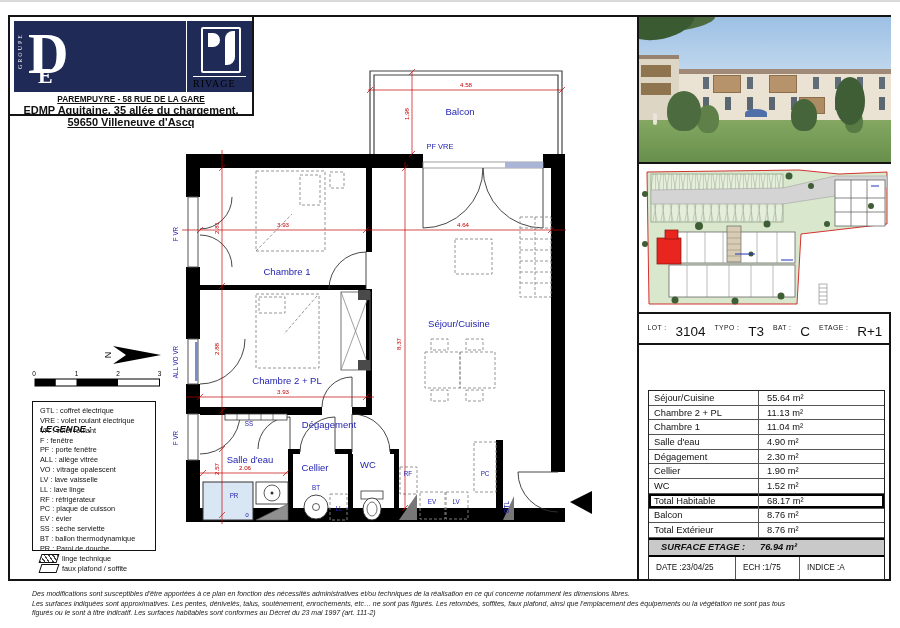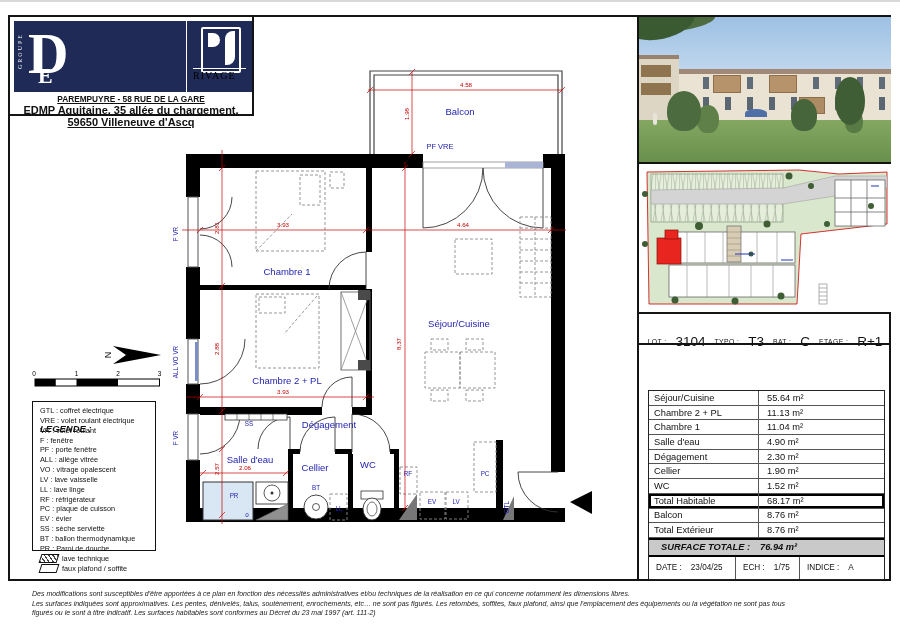--- a/index.html
+++ b/index.html
@@ -13,40 +13,40 @@
   #logobox{left:8px;top:13px;width:246px;height:101px;border:2px solid #141414;box-sizing:border-box;background:#fff;}
   .navy{background:#1f2a56;}
   #edblock{left:12px;top:17px;width:172px;height:71px;color:#fff;}
   #groupe{position:absolute;left:3px;top:12px;font-size:6px;letter-spacing:2px;writing-mode:vertical-rl;transform:rotate(180deg);color:#fff;font-family:"Liberation Serif",serif;}
   #edmono{position:absolute;left:14px;top:2px;font-family:"Liberation Serif",serif;font-weight:bold;font-size:56px;line-height:62px;}
   #edmono .e{position:absolute;left:10px;top:22px;font-size:22px;}
   #edname{position:absolute;left:66px;top:14px;font-family:"Liberation Serif",serif;font-weight:bold;font-size:21px;line-height:21px;}
   #rvmark{position:absolute;left:14px;top:6px;width:36px;height:42px;border:2px solid #fff;border-radius:2px;}
   #rvmark:before{content:"";position:absolute;left:5px;top:4px;width:12px;height:14px;background:#fff;border-radius:0 10px 10px 0;}
   #rvmark:after{content:"";position:absolute;right:4px;top:2px;width:10px;height:34px;background:#fff;border-radius:8px 0 8px 0;}
-  #rvname{position:absolute;left:0;right:0;bottom:3px;font-family:"Liberation Serif",serif;font-size:10px;letter-spacing:1px;border-top:1px solid #fff;padding-top:1px;margin:8px 6px;}
+  #rvname{position:absolute;left:0;right:0;bottom:3px;font-family:"Liberation Serif",serif;font-size:10px;letter-spacing:1px;border-top:1px solid #fff;padding-top:1px;margin:0 6px;}
   #addr{left:10px;top:90px;width:242px;text-align:center;color:#111;text-decoration:underline;}
   #addr .a1{font-size:8.3px;font-weight:bold;}
   #addr .a2{font-size:11px;font-weight:bold;}
   
   #photo{left:639px;top:15px;width:252px;height:145px;overflow:hidden;background:linear-gradient(180deg,#9dc0e4 0%,#c2d9ee 40%,#dde9f3 58%,#cfe0ee 60%);}
   .ph{position:absolute;}
   #siteplan{left:639px;top:162px;width:252px;height:148px;background:#fff;}
-  #lotbar{left:639px;top:312px;width:252px;height:44px;display:flex;align-items:center;justify-content:center;gap:9px;padding-top:10px;box-sizing:border-box;}
+  #lotbar{left:639px;top:312px;width:252px;height:44px;display:flex;align-items:flex-start;justify-content:center;gap:9px;padding-top:10px;box-sizing:border-box;}
   .lot-l{font-size:6.8px;letter-spacing:.4px;color:#111;}
   .lot-v{font-size:13.5px;color:#111;}
   #tablebox{left:648px;top:388px;width:237px;height:190px;border:1.5px solid #222;box-sizing:border-box;background:#fff;}
   .trow{display:flex;height:14.7px;border-bottom:1px solid #555;font-size:9.3px;color:#111;align-items:stretch;box-sizing:border-box;}
   .tl{width:110px;border-right:1px solid #555;padding-left:5px;display:flex;align-items:center;box-sizing:border-box;}
   .tv{padding-left:8px;display:flex;align-items:center;}
   .th-row{box-shadow:inset 0 0 0 2px #000;}
   .total-row{height:19px;background:#c9c9c9;border-top:2px solid #000;border-bottom:2px solid #000;font-style:italic;font-weight:bold;}
   .total-row .tl{border-right:none;padding-left:12px;width:103px;}
   #daterow{display:flex;height:22px;font-size:8.2px;color:#111;}
-  #daterow>div{display:flex;align-items:center;padding-left:7px;box-sizing:border-box;gap:9px;}
+  #daterow>div{display:flex;align-items:center;padding-left:7px;box-sizing:border-box;gap:0;}
   #dc1{width:87px;border-right:1px solid #555;}
   #dc2{width:64px;border-right:1px solid #555;}
   #dc3{flex:1;}
   
   #legtitle{left:40px;top:385px;font-size:9.5px;font-weight:bold;font-style:italic;color:#111;margin-top:36px;}
   #legendbox{left:32px;top:399px;width:124px;height:150px;border:1.5px solid #111;box-sizing:border-box;padding:4px 0 0 7px;}
   .lg{font-size:7.3px;line-height:9.85px;color:#111;white-space:nowrap;display:flex;align-items:center;gap:2px;}
   .ic{display:inline-block;width:16px;height:7px;border:1px solid #111;transform:skewX(-18deg);margin-right:2px;flex:0 0 auto;}
   .ic.gaine{background:repeating-linear-gradient(45deg,#444 0 1px,transparent 1px 3px);}
   
@@ -216,21 +216,21 @@
       </div>
     <div class="trow">
         <div class="tl">Balcon</div>
         <div class="tv">8.76 m²</div>
       </div>
     <div class="trow">
         <div class="tl">Total Extérieur</div>
         <div class="tv">8.76 m²</div>
       </div>
     <div class="trow total-row">
-        <div class="tl">SURFACE TOTALE :</div>
+        <div class="tl">SURFACE ETAGE :</div>
         <div class="tv">76.94 m²</div>
       </div>
     <div id="daterow">
       <div id="dc1">
           <span>DATE :</span>
           <span>23/04/25</span>
         </div>
       <div id="dc2">
           <span>ECH :</span>
           <span>1/75</span>
@@ -268,21 +268,21 @@
     <div class="lg">LV : lave vaisselle</div>
     <div class="lg">LL : lave linge</div>
     <div class="lg">RF : réfrigérateur</div>
     <div class="lg">PC : plaque de cuisson</div>
     <div class="lg">EV : évier</div>
     <div class="lg">SS : sèche serviette</div>
     <div class="lg">BT : ballon thermodynamique</div>
     <div class="lg">PR : Paroi de douche</div>
     <div class="lg">
         <span class="ic gaine"></span>
-        <span>lave technique</span>
+        <span>linge technique</span>
       </div>
     <div class="lg">
         <span class="ic"></span>
         <span>faux plafond / soffite</span>
       </div>
   </div>
 
   <svg class="abs" style="left:150px;top:40px;" width="500" height="510" viewBox="150 40 500 510">
 
     <g stroke="#444" stroke-width="1.2" fill="none">

